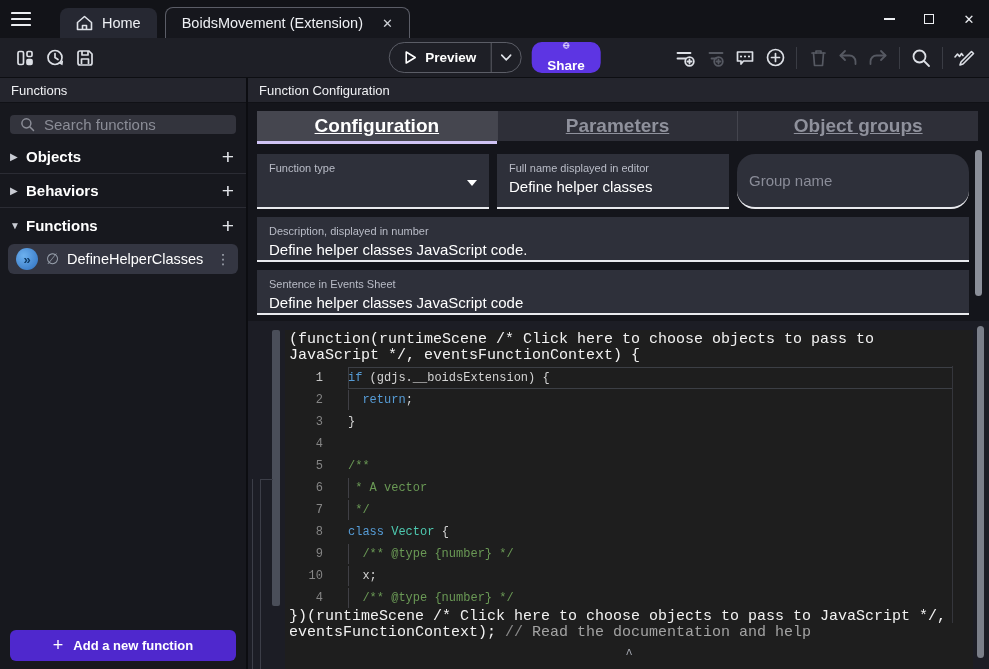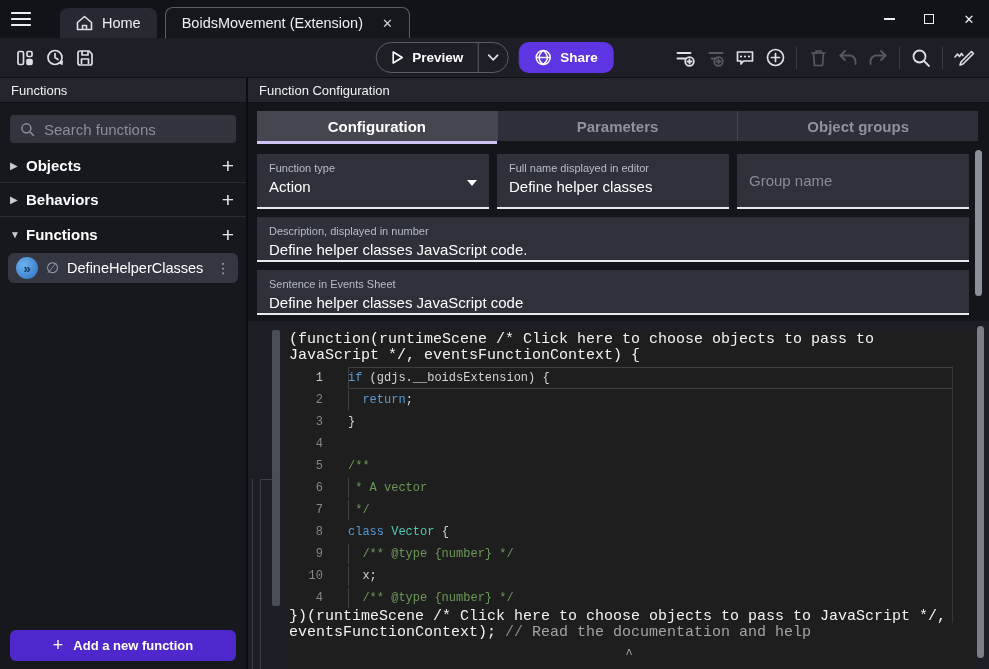--- a/index.html
+++ b/index.html
@@ -34,30 +34,30 @@
   
   .toolbar{ height:40px; background:#1e1f26; border-bottom:1px solid #0d0e12; display:flex; align-items:center; position:relative; padding:0 10px; }
   .tool-icon{ width:30px; height:30px; display:flex; align-items:center; justify-content:center; color:#dde0e6; cursor:pointer; }
   .tool-icon.dim{ color:#565962; }
   .tb-divider{ width:1px; height:22px; background:#3a3c44; margin:0 6px; }
   .center-group{ position:absolute; left:50%; transform:translateX(-50%); display:flex; align-items:center; gap:10px; }
   .preview-btn{ display:flex; align-items:center; height:31px; border:1px solid #5b5d66; border-radius:16px; overflow:hidden; cursor:pointer; }
   .preview-main{ display:flex; align-items:center; gap:8px; padding:0 14px 0 13px; font-weight:bold; font-size:13.5px; color:#fff; }
   .preview-caret{ border-left:1px solid #5b5d66; width:30px; height:100%; display:flex; align-items:center; justify-content:center; color:#dfe2e8; }
   .share-btn{ display:flex; align-items:center; gap:9px; height:31px; padding:0 16px; border-radius:10px;
-              background:var(--share); color:#fff; font-weight:bold; font-size:13.5px; cursor:pointer; }
+              background:var(--share); color:#fff; font-weight:bold; font-size:13.5px; cursor:pointer;flex-direction:column; }
   .right-group{ margin-left:auto; display:flex; align-items:center; }
 
   
   .content{ display:flex; height:591px; }
 
   
   .sidebar{ width:248px; background:#17181e; border-right:2px solid #0c0d11; display:flex; flex-direction:column; position:relative; }
   .panel-header{ height:25px; background:#24252d; display:flex; align-items:center; padding:0 11px; font-size:13px; color:#f0f1f4; flex:none; border-bottom:1px solid #101116;}
-  .search-box{ margin:12px 10px 6px 10px; height:28px; background:#33343d; border-radius:4px; display:flex; align-items:center; padding:0 10px; gap:9px; }
+  .search-box{ margin:12px 10px 6px 10px; height:19px; background:#33343d; border-radius:4px; display:flex; align-items:center; padding:0 10px; gap:9px; }
   .search-box input{ background:transparent; border:none; outline:none; color:#e8eaee; font-size:15px; width:100%;
                      font-family:"Liberation Sans",sans-serif; }
   .search-box input::placeholder{ color:#8b8d97; }
   .tree-row{ height:34px; display:flex; align-items:center; padding:0 12px 0 10px; cursor:pointer; }
   .tree-row .caret{ color:#c9ccd4; font-size:10px; width:12px; }
   .tree-row .lbl{ font-weight:bold; font-size:15px; color:#fff; margin-left:4px; }
   .tree-row .plus{ margin-left:auto; color:#e2e4e9; font-size:21px; font-weight:300; line-height:1; }
   .tree-row.bordered{ border-bottom:1px solid #2b2c34; }
   .fn-item{ margin:2px 8px 0 8px; height:30px; border-radius:6px; background:#343642; display:flex; align-items:center; padding:0 8px; gap:8px; cursor:pointer; }
   .fn-badge{ width:22px; height:22px; border-radius:50%; background:radial-gradient(circle at 35% 35%, #6db1ef, #2e6fbe);
@@ -66,33 +66,33 @@
   .fn-name{ font-size:14.5px; color:#fff; }
   .fn-menu{ margin-left:auto; color:#aab0ba; font-size:14px; }
   .add-btn{ position:absolute; left:10px; right:10px; bottom:8px; height:31px; border-radius:6px; background:var(--accent);
             display:flex; align-items:center; justify-content:center; gap:10px; color:#fff; font-weight:bold; font-size:13px; cursor:pointer; }
   .add-btn .plus{ font-size:18px; font-weight:400; }
 
   
   .main{ flex:1; display:flex; flex-direction:column; background:#14151b; }
   .tabs{ display:flex; margin:8px 11px 0 9px; height:30px; }
   .mtab{ flex:1; display:flex; align-items:center; justify-content:center; background:#2e2f38; color:#8f919c;
-         font-weight:bold; font-size:15px; position:relative; cursor:pointer; border-left:1px solid #44454e; }
+         font-weight:bold; font-size:19px; position:relative; cursor:pointer; border-left:1px solid #44454e;text-decoration:underline; }
   .mtab:first-child{ border-left:none; }
   .mtab.active{ background:#45464f; color:#fff; }
   .mtab.active::after{ content:""; position:absolute; left:0; right:0; bottom:-3px; height:3px; background:var(--underline); }
 
   .form-area{ padding:13px 20px 0 9px; }
   .field{ background:#2e303a; border-bottom:2px solid #e9eaee; padding:8px 12px 0 12px; }
   .field .flabel{ font-size:11px; color:#b9bcc7; }
   .field .fvalue{ font-size:15px; color:#fff; margin-top:4px; }
   .row1{ display:flex; gap:8px; }
   .row1 .field{ flex:1; height:55px; position:relative; }
   .dd-caret{ position:absolute; right:12px; top:26px; width:0; height:0; border-left:5px solid transparent; border-right:5px solid transparent; border-top:6px solid #fff; }
-  .field.empty{ display:flex; align-items:center; padding-top:0; }
+  .field.empty{ display:flex; align-items:center; padding-top:0;border-radius:18px; }
   .field.empty input{ background:transparent; border:none; outline:none; width:100%; font-size:15px; color:#e8eaee; font-family:"Liberation Sans",sans-serif;}
   .field.empty input::placeholder{ color:#8a8c98; }
   .wide{ margin-top:8px; height:45px; }
 
   
   .events{ flex:1; margin-top:6px; background:#1c1d25; position:relative; overflow:hidden; }
   .drag-bar{ position:absolute; left:24px; top:9px; width:8px; height:276px; background:#4a4e59; border-radius:2px; }
   .rail-a{ position:absolute; left:4px; top:158px; bottom:0; width:1px; background:#3c3e48; }
   .rail-b{ position:absolute; left:12px; top:158px; bottom:0; width:13px; border-left:1px solid #3c3e48; border-top:1px solid #3c3e48; }
   .monaco{ position:absolute; left:37px; right:16px; top:9px; bottom:0; background:#1e1e1e;
@@ -306,21 +306,20 @@
     <div class="tabs">
       <div class="mtab active">Configuration</div>
       <div class="mtab">Parameters</div>
       <div class="mtab">Object groups</div>
     </div>
 
     <div class="form-area">
       <div class="row1">
         <div class="field">
           <div class="flabel">Function type</div>
-          <div class="fvalue">Action</div>
           <span class="dd-caret"></span>
         </div>
         <div class="field">
           <div class="flabel">Full name displayed in editor</div>
           <div class="fvalue">Define helper classes</div>
         </div>
         <div class="field empty">
           <input type="text" placeholder="Group name" style="">
         </div>
       </div>

